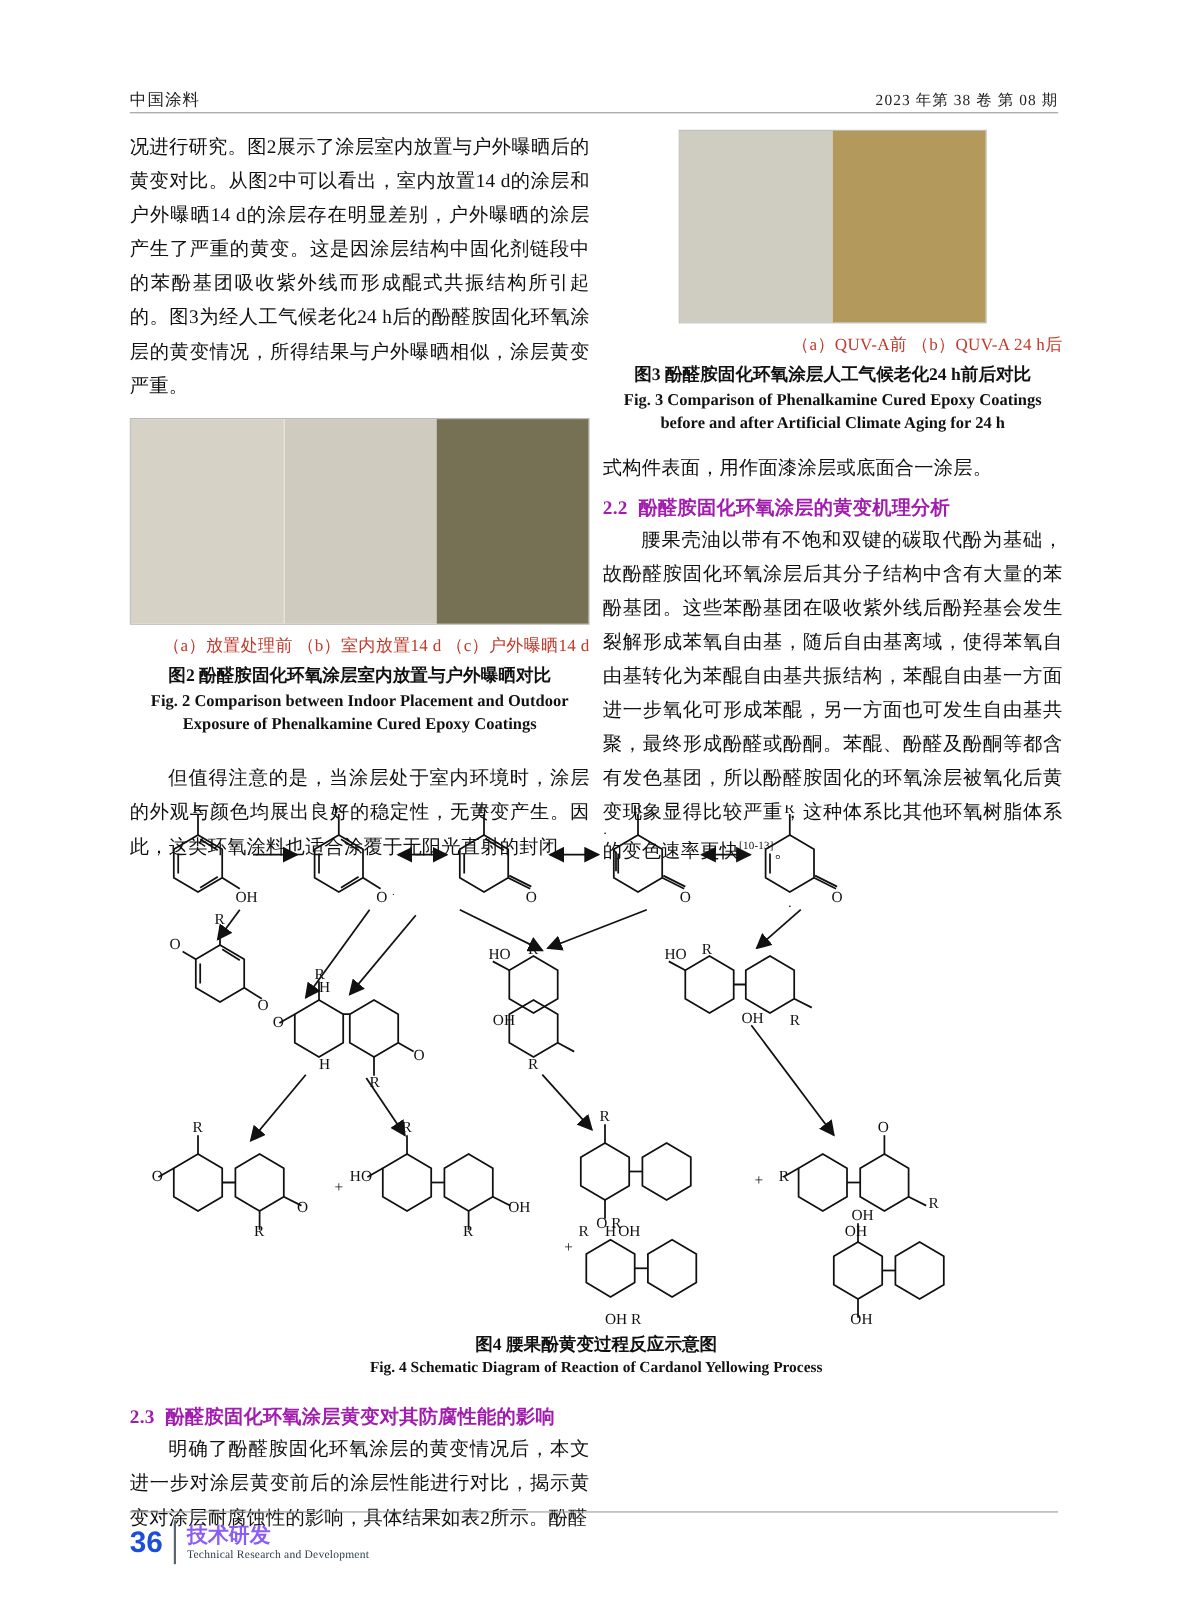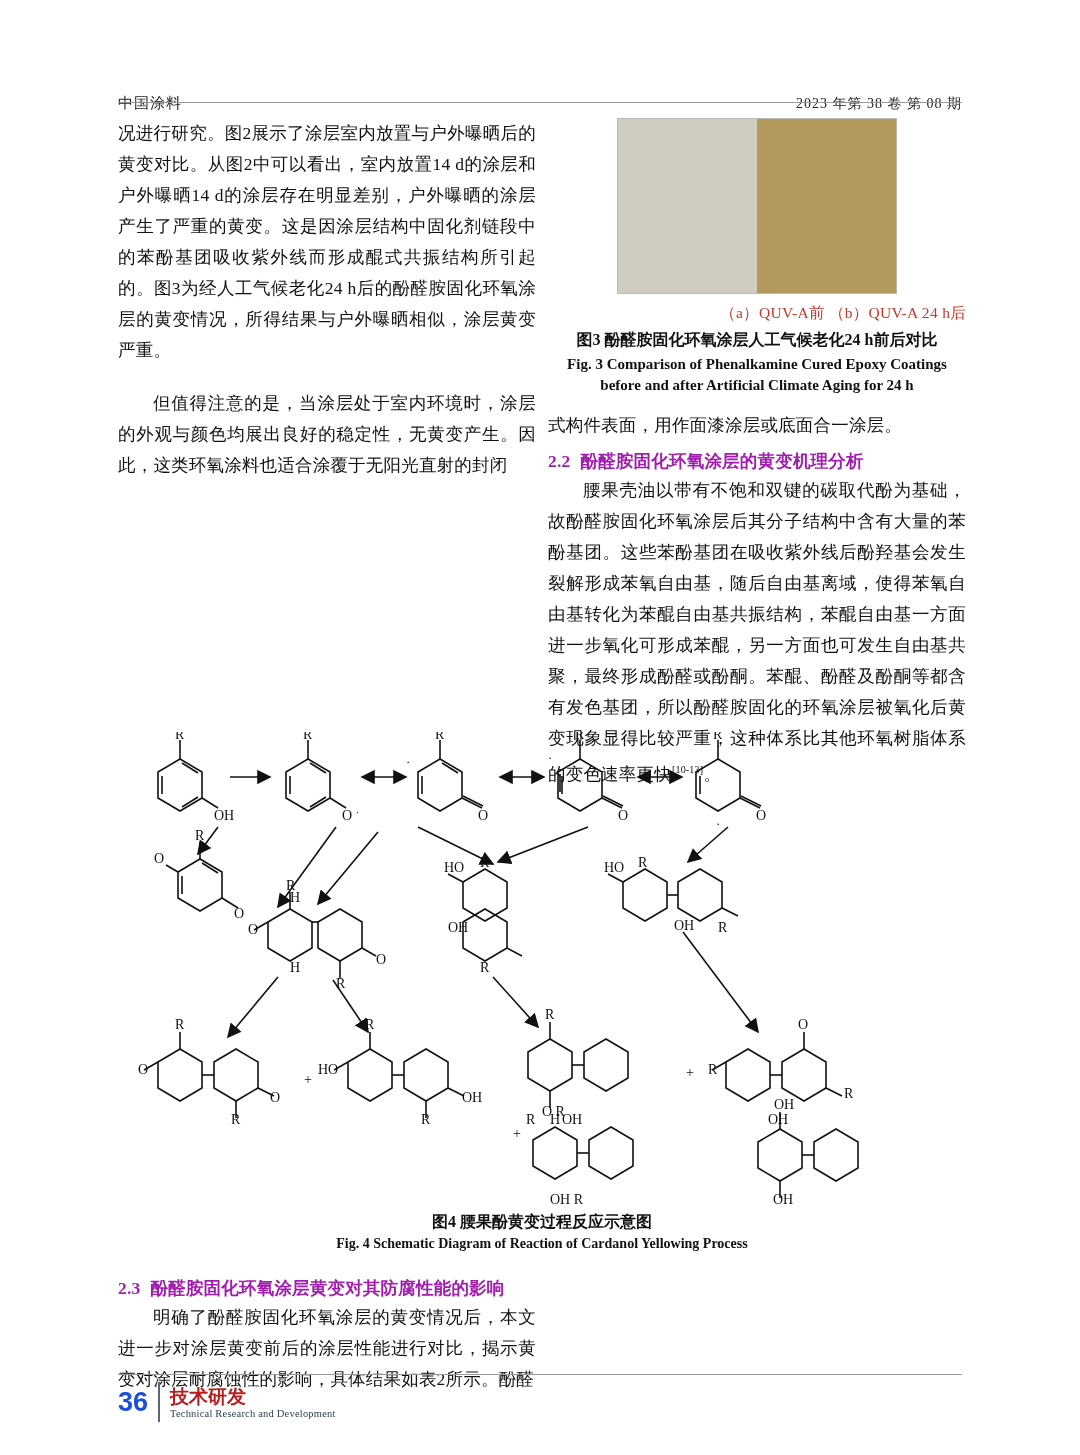--- a/index.html
+++ b/index.html
@@ -16,21 +16,20 @@
     padding:0;
   }
   
   .header {
     position:absolute;
     top:74px; left:118px; right:118px;
     height:26px;
     display:flex; justify-content:space-between; align-items:flex-end;
     font-size:15px;
     color:#222;
-    margin-top:13px;
   }
   .header .left { letter-spacing:1px; }
   .header .right { letter-spacing:1px; font-size:14px; }
   .header-rule {
     position:absolute;
     top:102px; left:118px; right:118px;
     height:1px; background:#9a9a9a;
   }
   
   .col {
@@ -141,37 +140,47 @@
     position:absolute;
     left:118px; top:1382px;
     display:flex; align-items:center;
   }
   .footer .pg {
     font-size:27px; color:#1d4ed8; font-weight:bold;
     margin-right:10px;
     font-family:"Liberation Sans", sans-serif;
   }
   .footer .bar { width:2px; height:40px; background:#5b6770; margin-right:10px; }
-  .footer .f-cn { font-size:19px; font-weight:bold; color:#b91c1c; line-height:22px; }
+  .footer .f-cn { font-size:19px; font-weight:bold; color:#8b5cf6; line-height:22px; }
   .footer .f-en { font-size:10.5px; color:#2f4050; font-family:"Liberation Serif", serif; letter-spacing:0.2px;}
 </style>
 </head>
 <body>
 
 <div class="page">
 
   <div class="header">
     <span class="left">中国涂料</span>
     <span class="right">2023 年第 38 卷    第 08 期</span>
   </div>
   <div class="header-rule"></div>
 
   <div class="col col-left">
     <p class="body">况进行研究。图2展示了涂层室内放置与户外曝晒后的黄变对比。从图2中可以看出，室内放置14 d的涂层和户外曝晒14 d的涂层存在明显差别，户外曝晒的涂层产生了严重的黄变。这是因涂层结构中固化剂链段中的苯酚基团吸收紫外线而形成醌式共振结构所引起的。图3为经人工气候老化24 h后的酚醛胺固化环氧涂层的黄变情况，所得结果与户外曝晒相似，涂层黄变严重。</p>
 
+    <div>
+      <div class="fig2-img fig-img">
+        <div class="sw" style="width:33.4%;background:#d6d2c6;"></div>
+        <div class="sw" style="width:33.3%;background:#cfcbbf;border-left:1px solid #e8e6e0;"></div>
+        <div class="sw" style="width:33.3%;background:#767154;"></div>
+      </div>
+      <div class="fig-caption-cn">（a）放置处理前  （b）室内放置14 d  （c）户外曝晒14 d</div>
+      <div class="fig-title-cn">图2    酚醛胺固化环氧涂层室内放置与户外曝晒对比</div>
+      <div class="fig-title-en">Fig. 2    Comparison between Indoor Placement and Outdoor Exposure of Phenalkamine Cured Epoxy Coatings</div>
+    </div>
 
     <p class="body indent" style="margin-top:22px;">但值得注意的是，当涂层处于室内环境时，涂层的外观与颜色均展出良好的稳定性，无黄变产生。因此，这类环氧涂料也适合涂覆于无阳光直射的封闭</p>
   </div>
 
   <div class="col col-right">
 
     <div>
       <div class="fig3-img fig-img">
         <div class="sw" style="width:50%;background:#cfccc2;"></div>
         <div class="sw" style="width:50%;background:#b39a5c;"></div>

